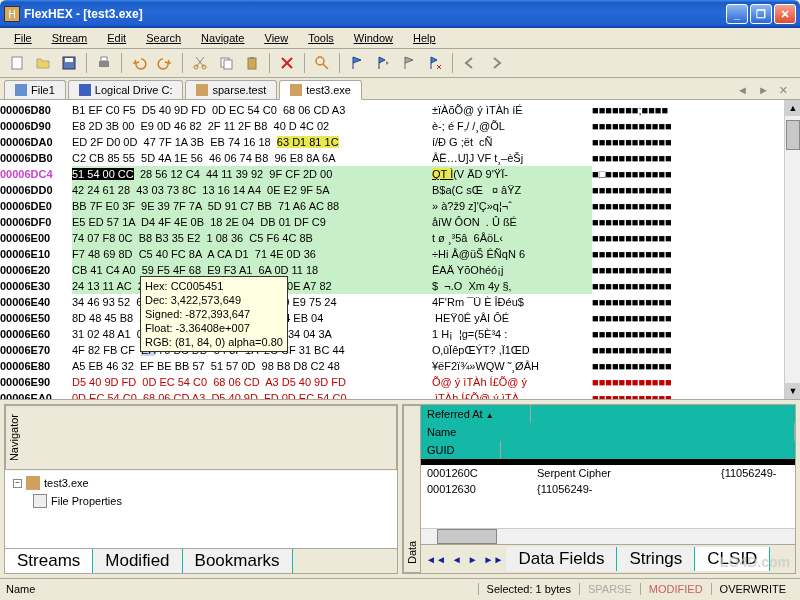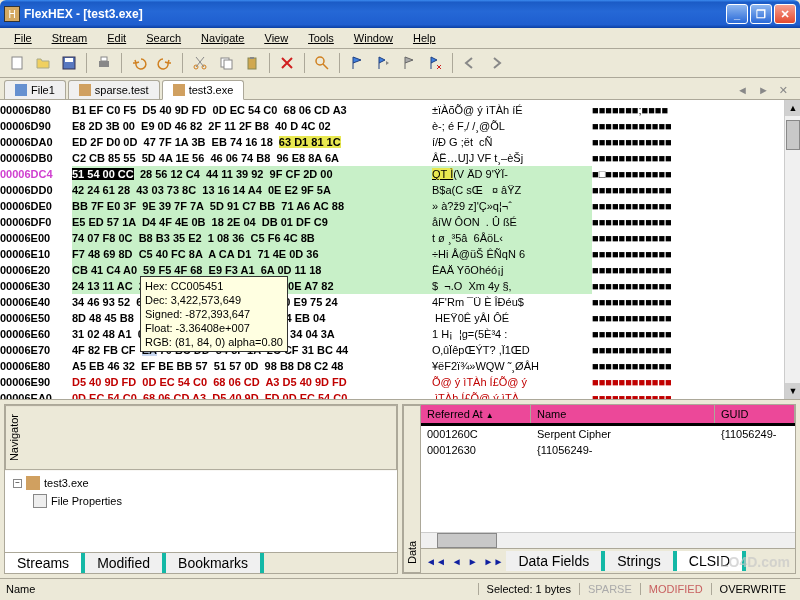--- a/index.html
+++ b/index.html
@@ -23,44 +23,44 @@
 .tab.active { background: #fff; border-bottom: 1px solid #fff; margin-bottom: -1px; }
 .tab .ticon { width: 12px; height: 12px; background: #6590d0; display: inline-block; }
 .tabbar .spacer { flex: 1; }
 .tabbar .nav { display: flex; gap: 2px; padding-right: 4px; }
 .tabbar .nav span { padding: 2px 4px; cursor: default; color: #888; }
 .hexview { background: #fff; height: 300px; font-family: 'Courier New', monospace; font-size: 12px; line-height: 16px; overflow: hidden; position: relative; display: flex; border-bottom: 1px solid #aca899; }
 .hexcontent { flex: 1; padding: 2px 0; white-space: pre; }
 .hexrow { display: flex; height: 16px; }
 .addr { width: 72px; color: #000; font-weight: bold; }
 .addr.hot { color: #d040d0; }
-.hexbytes { width: 360px; font-weight: bold; }
+.hexbytes { width: 360px; }
 .asciicol { width: 160px; }
 .patterncol { width: 90px; }
 .sel { background: #000000; color: #fff; }
 .hilite { background: #e8e850; }
 .grn { background: #c8f0c8; }
 .red { color: #c00000; }
 .vscroll { width: 16px; background: #f0f0f0; border-left: 1px solid #ccc; position: relative; }
 .vscroll .thumb { position: absolute; top: 20px; width: 14px; height: 30px; background: #c8c8c8; border: 1px solid #888; left: 1px; }
 .vscroll .arr { position: absolute; width: 16px; height: 16px; background: #d0d0d0; display: flex; align-items: center; justify-content: center; font-size: 9px; }
 .vscroll .arr.up { top: 0; }
 .vscroll .arr.dn { bottom: 0; }
 .tooltip { position: absolute; left: 140px; top: 176px; background: #ffffe1; border: 1px solid #333; padding: 2px 4px; font-family: Tahoma; font-size: 11px; line-height: 14px; z-index: 100; }
 .bottom-panels { display: flex; height: 178px; gap: 4px; padding: 4px; }
 .panel { flex: 1; background: #fff; border: 1px solid #aca899; display: flex; flex-direction: column; }
 .navpanel { display: flex; }
 .sidetab { writing-mode: vertical-rl; transform: rotate(180deg); padding: 8px 2px; background: #ece9d8; border: 1px solid #aca899; font-size: 11px; }
 .tree { flex: 1; padding: 4px; }
 .treeitem { padding: 2px 4px; display: flex; align-items: center; gap: 4px; }
 .treeitem .exp { width: 9px; height: 9px; border: 1px solid #888; display: flex; align-items: center; justify-content: center; font-size: 8px; line-height: 1; }
 .bottomtabs { display: flex; background: #ece9d8; border-top: 1px solid #aca899; }
-.btab { padding: 2px 12px; border-right: 4px solid #14b8a6; font-size: 14px; background: #f0f0f0; text-align: right; }
+.btab { padding: 2px 12px; border-right: 1px solid #14b8a6; font-size: 17px; background: #f0f0f0; text-align: right; }
 .btab.active { background: #fff; }
-.datapanel .header { display: flex; background: #ec4899; border-bottom: 3px solid #000000; font-size: 11px; }
+.datapanel .header { display: flex; background: #14b8a6; border-bottom: 6px solid #000000; font-size: 11px; flex-direction: column; }
 .datapanel .header div { padding: 3px 6px; border-right: 1px solid #aca899; }
 .datapanel .row { display: flex; padding: 1px 0; }
 .datapanel .row div { padding: 1px 6px; }
 .col-ref { width: 110px; }
 .col-name { flex: 1; }
 .col-guid { width: 80px; }
 .navbtns { display: flex; gap: 0; padding: 2px; background: #ece9d8; border-top: 1px solid #aca899; align-items: center; }
 .navbtns span { padding: 0 3px; color: #1020a0; font-size: 10px; cursor: default; }
 .hscroll { height: 16px; background: #f0f0f0; border-top: 1px solid #ccc; display: flex; }
 .hscroll .thumb2 { width: 60px; background: #c8c8c8; border: 1px solid #888; margin-left: 16px; }
@@ -197,20 +197,24 @@
       </svg>
     </div>
 </div>
 
 <div class="tabbar">
   <div class="tab">
       <span class="ticon"></span>
       <span>File1</span>
     </div>
   <div class="tab">
+      <span class="ticon" style="background:#4060c0"></span>
+      <span>Logical Drive C:</span>
+    </div>
+  <div class="tab">
       <span class="ticon" style="background:#d0a060"></span>
       <span>sparse.test</span>
     </div>
   <div class="tab active">
       <span class="ticon" style="background:#d0a060"></span>
       <span>test3.exe</span>
     </div>
   <div class="spacer"></div>
   <div class="nav">
     <span>◄</span>

